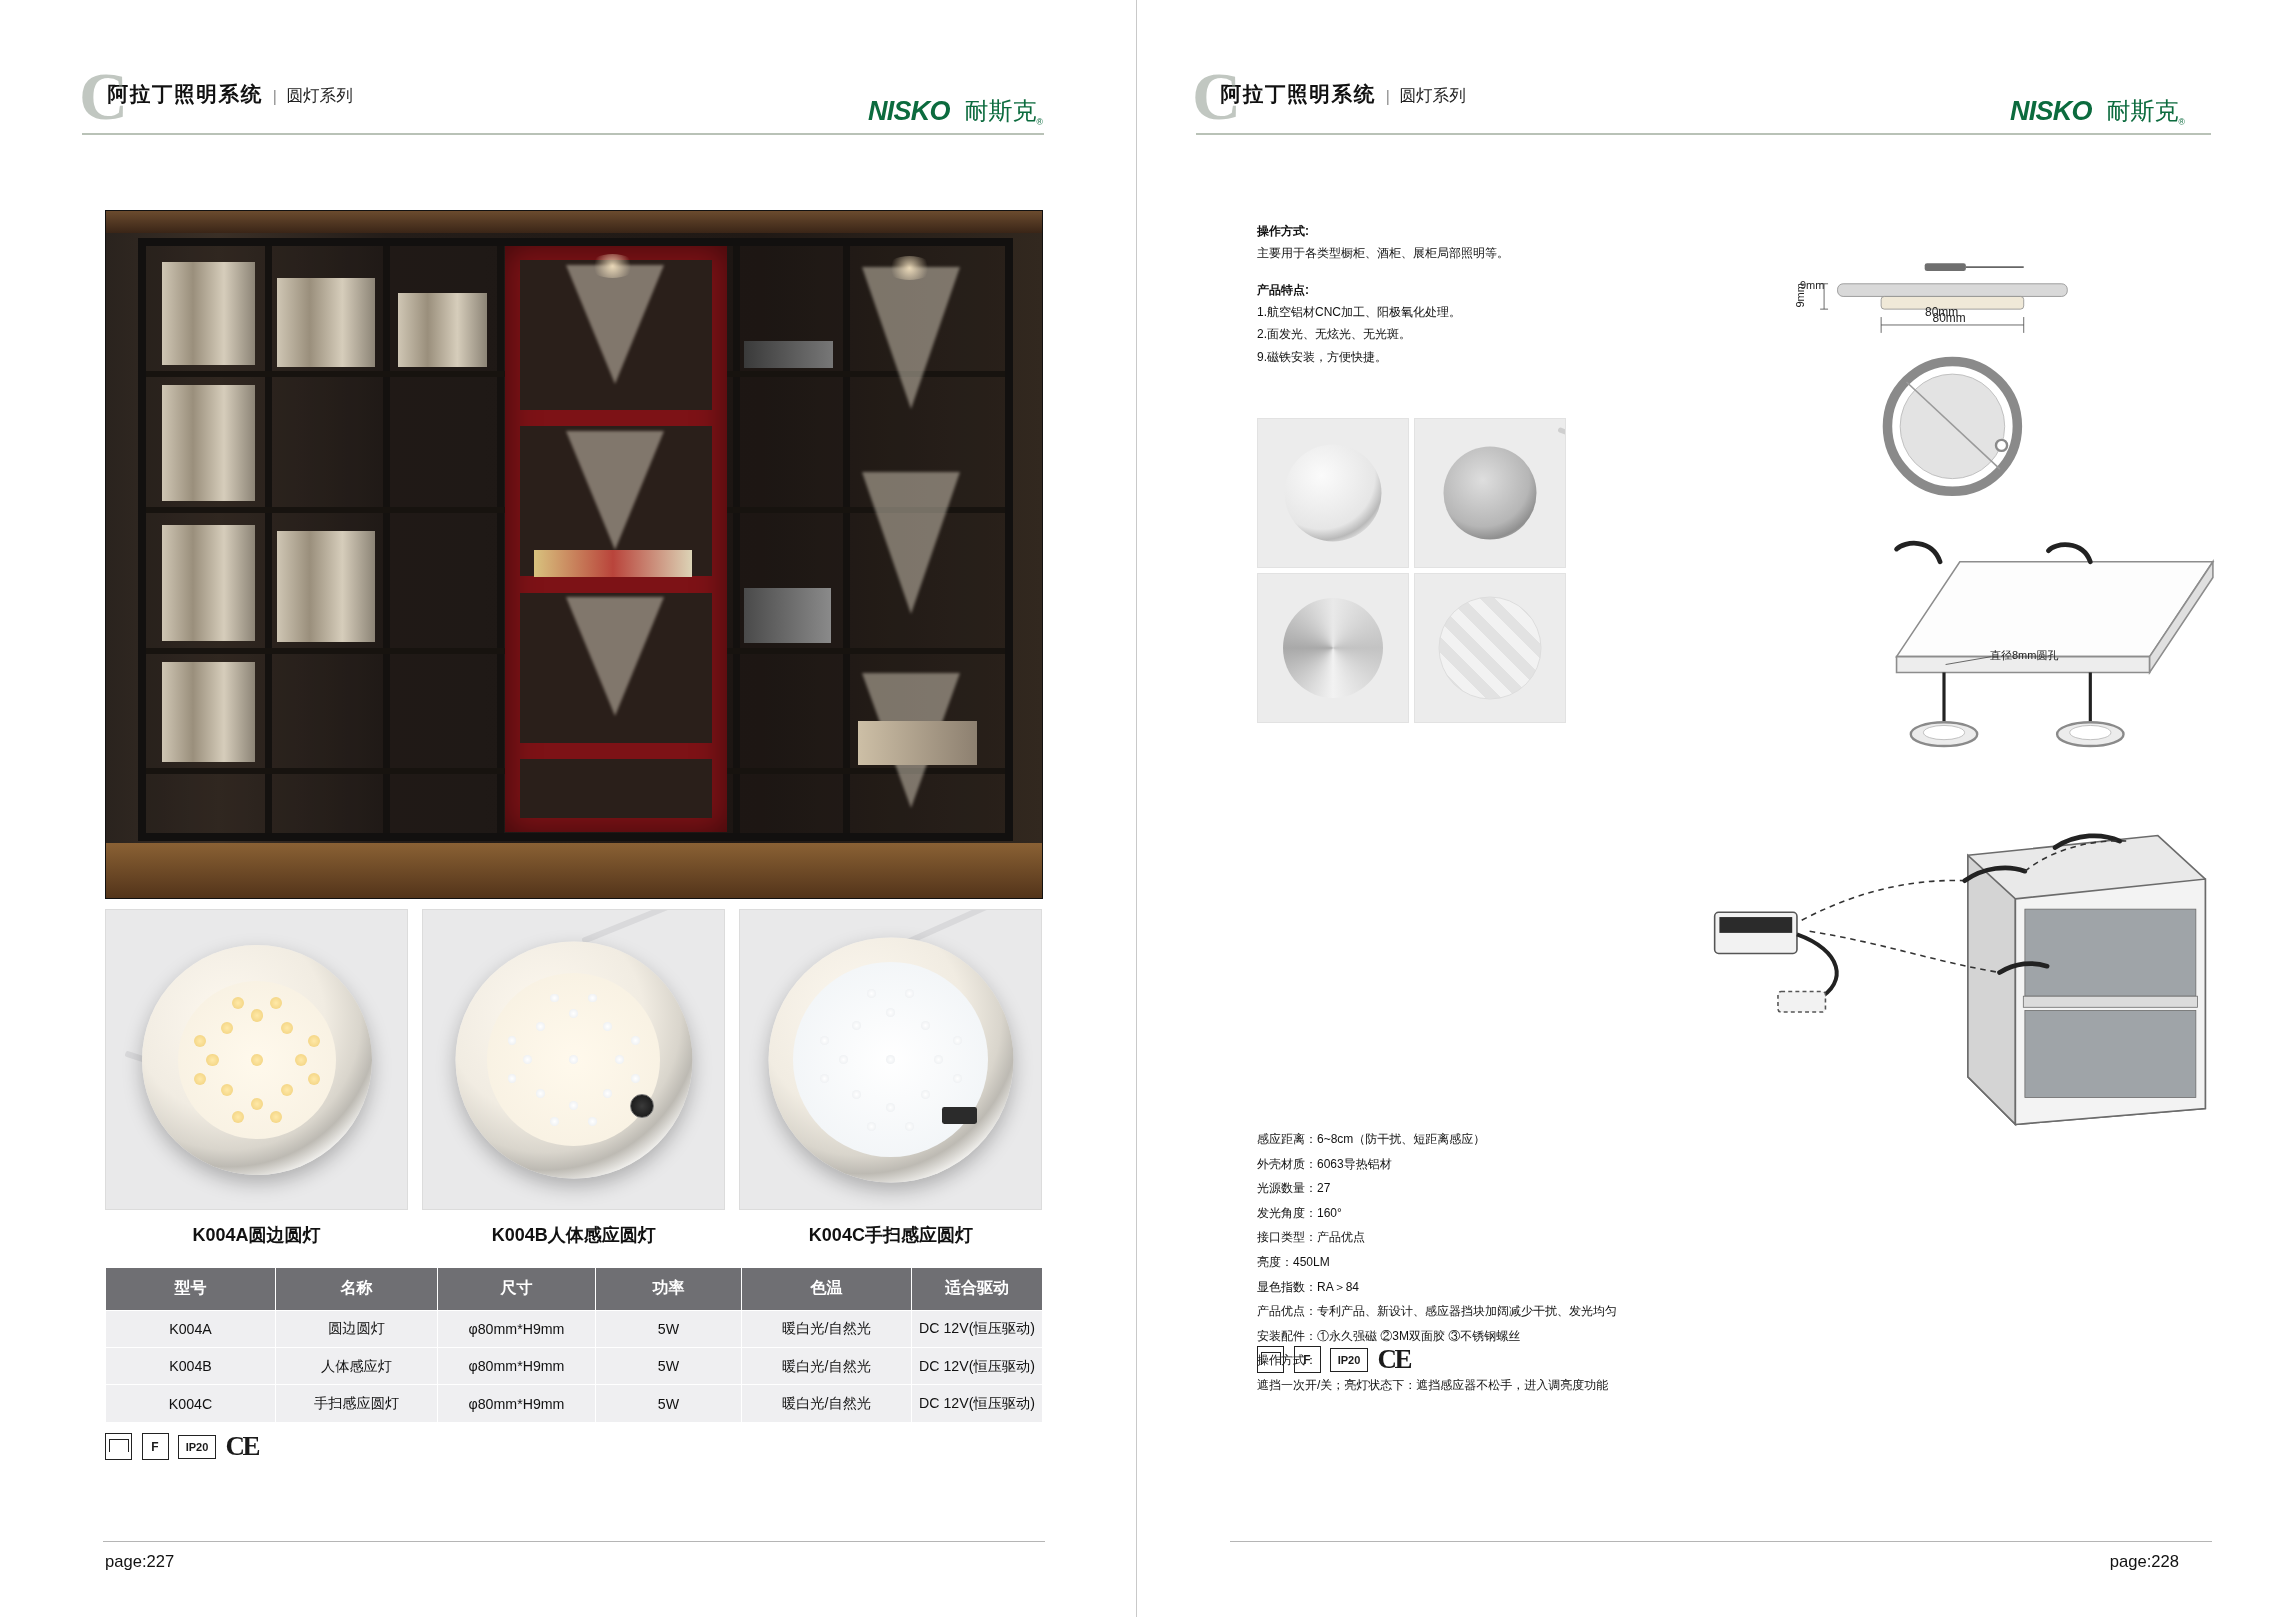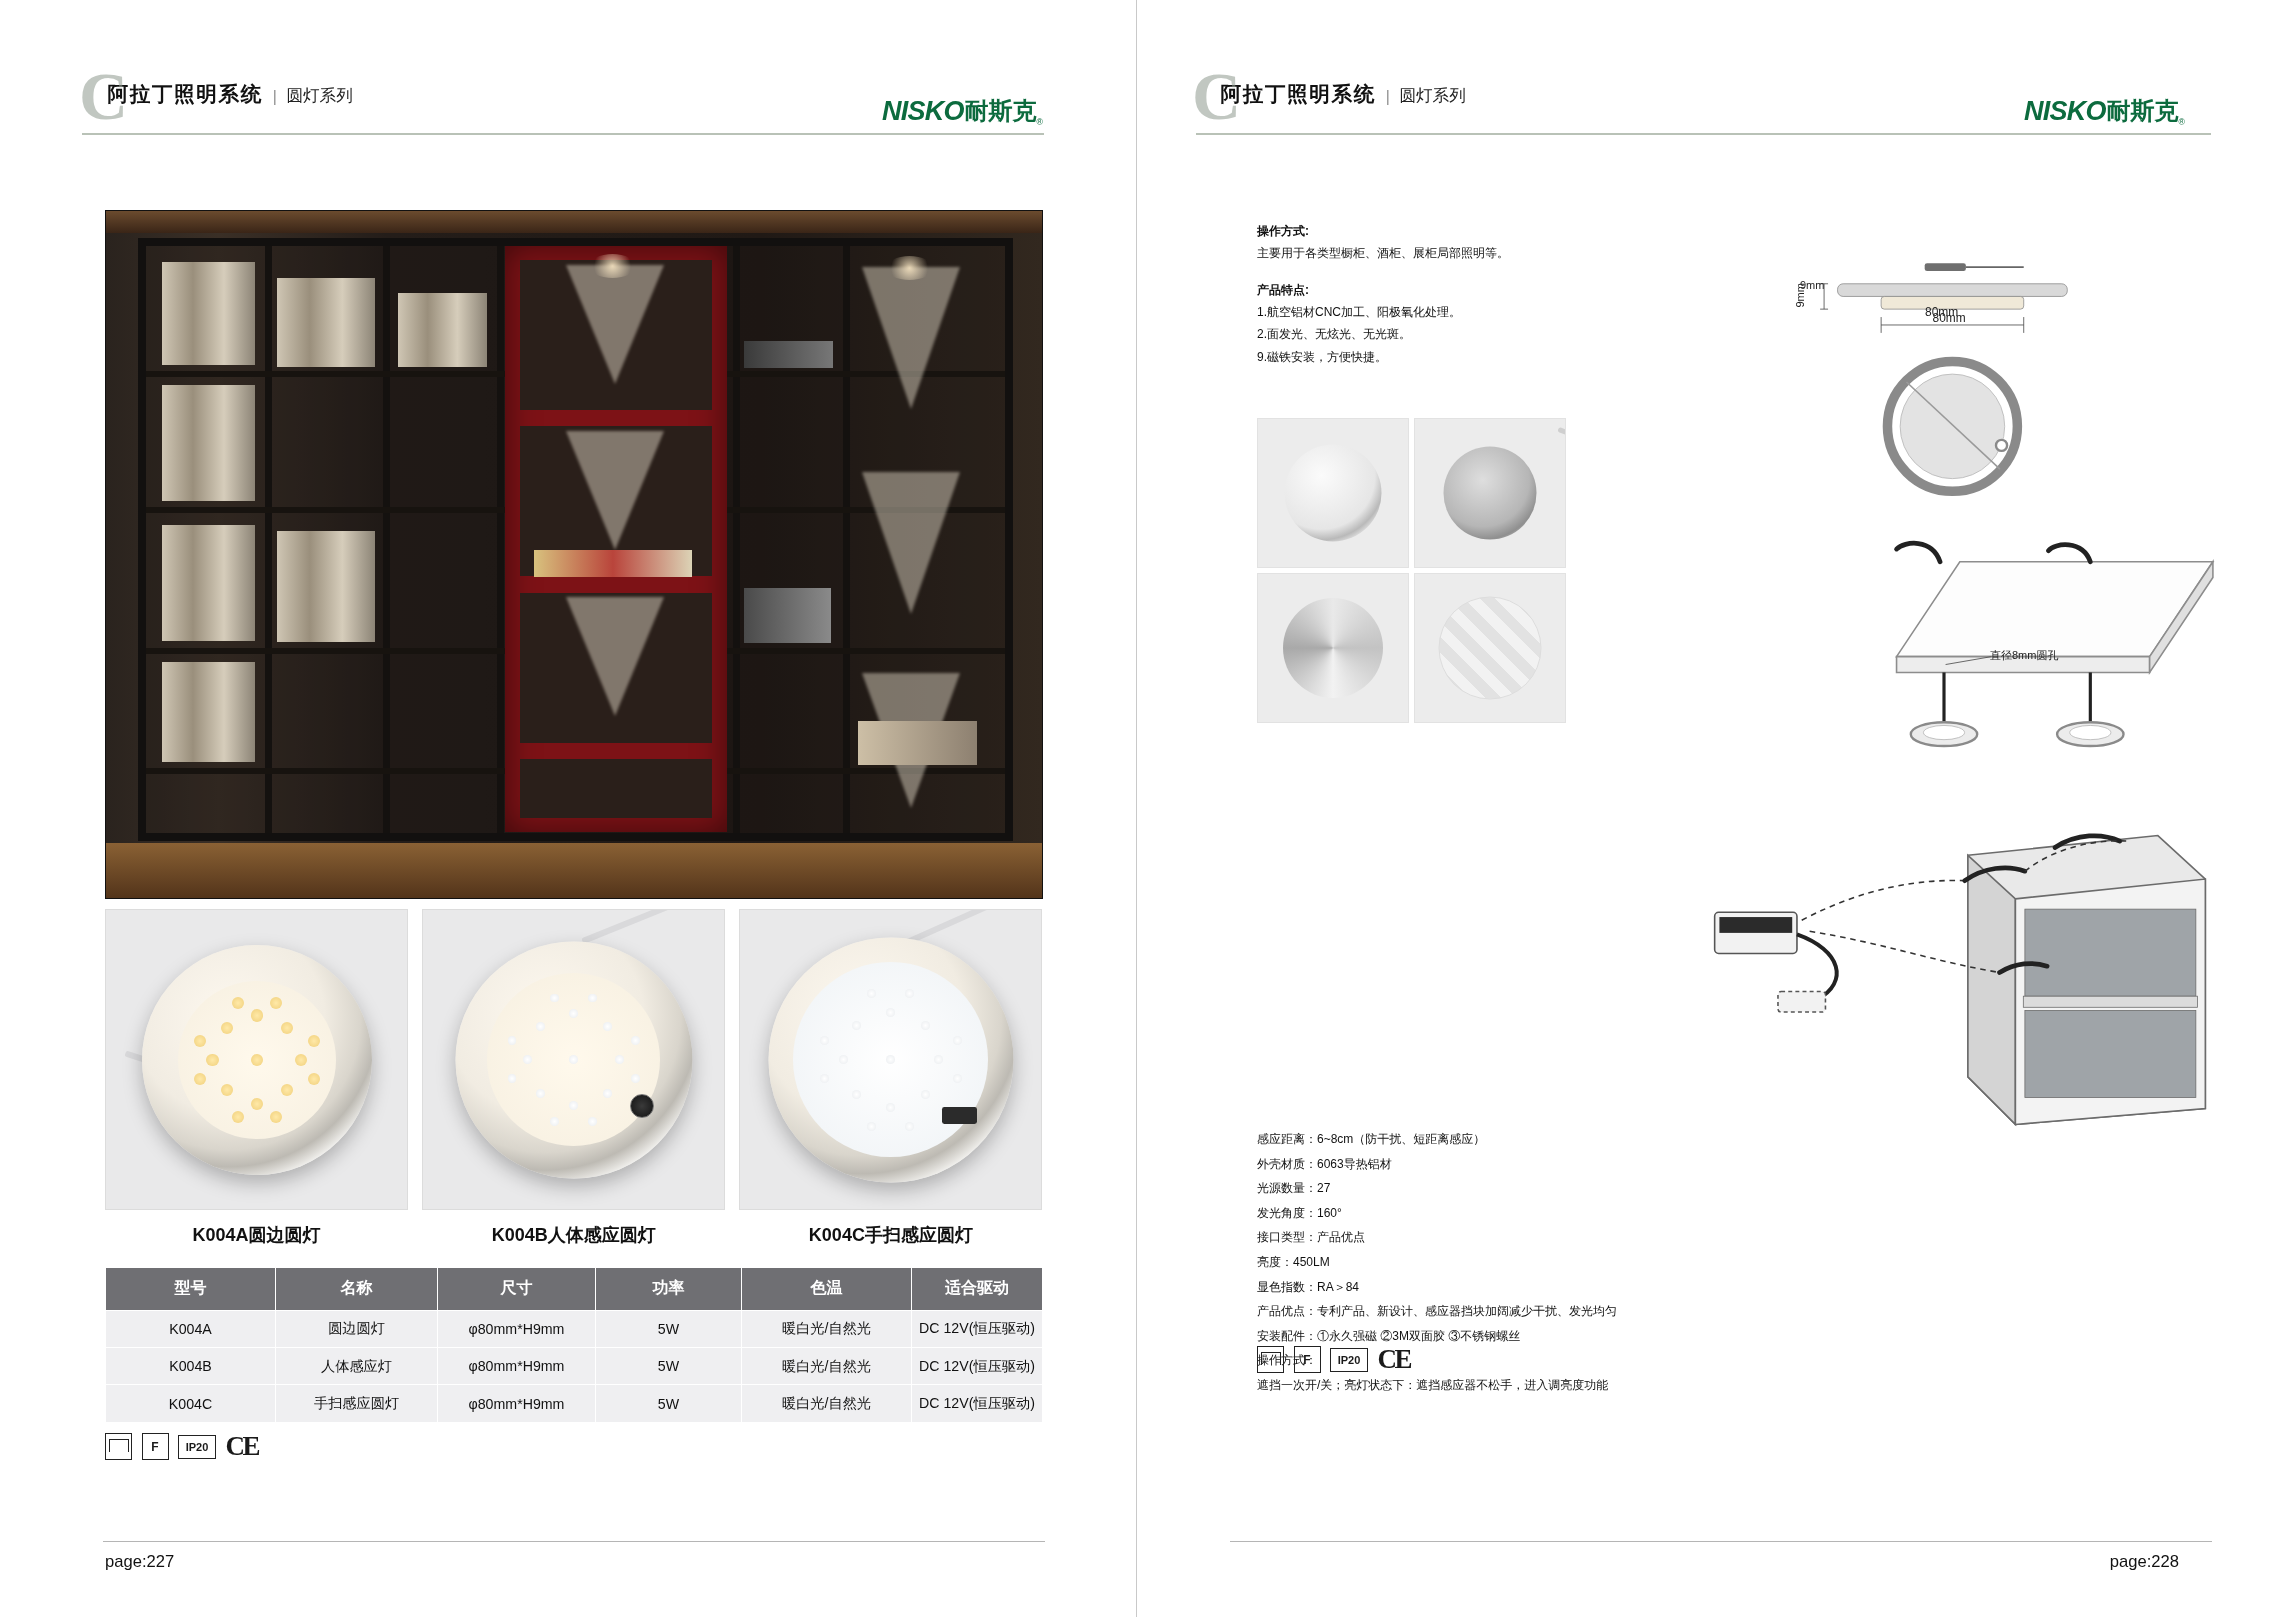--- a/index.html
+++ b/index.html
@@ -23,21 +23,21 @@
     font-size:68px; color:#8f9b8f; font-weight:bold;
     line-height:1; opacity:.55;
   }
   .hdr-title { font-size:20.6px; font-weight:bold; letter-spacing:1.6px; color:#111; }
   .hdr-sep { color:#999; margin:0 9.5px; font-size:17.4px; }
   .hdr-sub { font-size:16.6px; color:#222; }
   .hdr-rule { position:absolute; height:1.6px; background:#b9c2b7; }
   .brand { position:absolute; display:flex; align-items:flex-end; }
   .brand-n { font-family:"Liberation Sans", sans-serif; font-weight:bold; font-style:italic;
              font-size:27px; color:#0c6b3e; letter-spacing:-0.8px; }
-  .brand-cn { font-size:24px; font-weight:bold; color:#0c6b3e; margin-left:1px; }
+  .brand-cn { font-size:24px; font-weight:normal; color:#0c6b3e; margin-left:15px; }
   .brand-r { font-size:8.7px; color:#0c6b3e; vertical-align:super; }
 
   
   .hero {
     position:absolute; left:105px; top:210px; width:938px; height:689px;
     background:#211c19; overflow:hidden; border:0.8px solid #111;
   }
   .shelf-bg { position:absolute; inset:0;
     background:
       linear-gradient(90deg,#2a231e 0%,#3a2f26 12%,#241d19 30%,#201915 70%,#32281f 100%);

